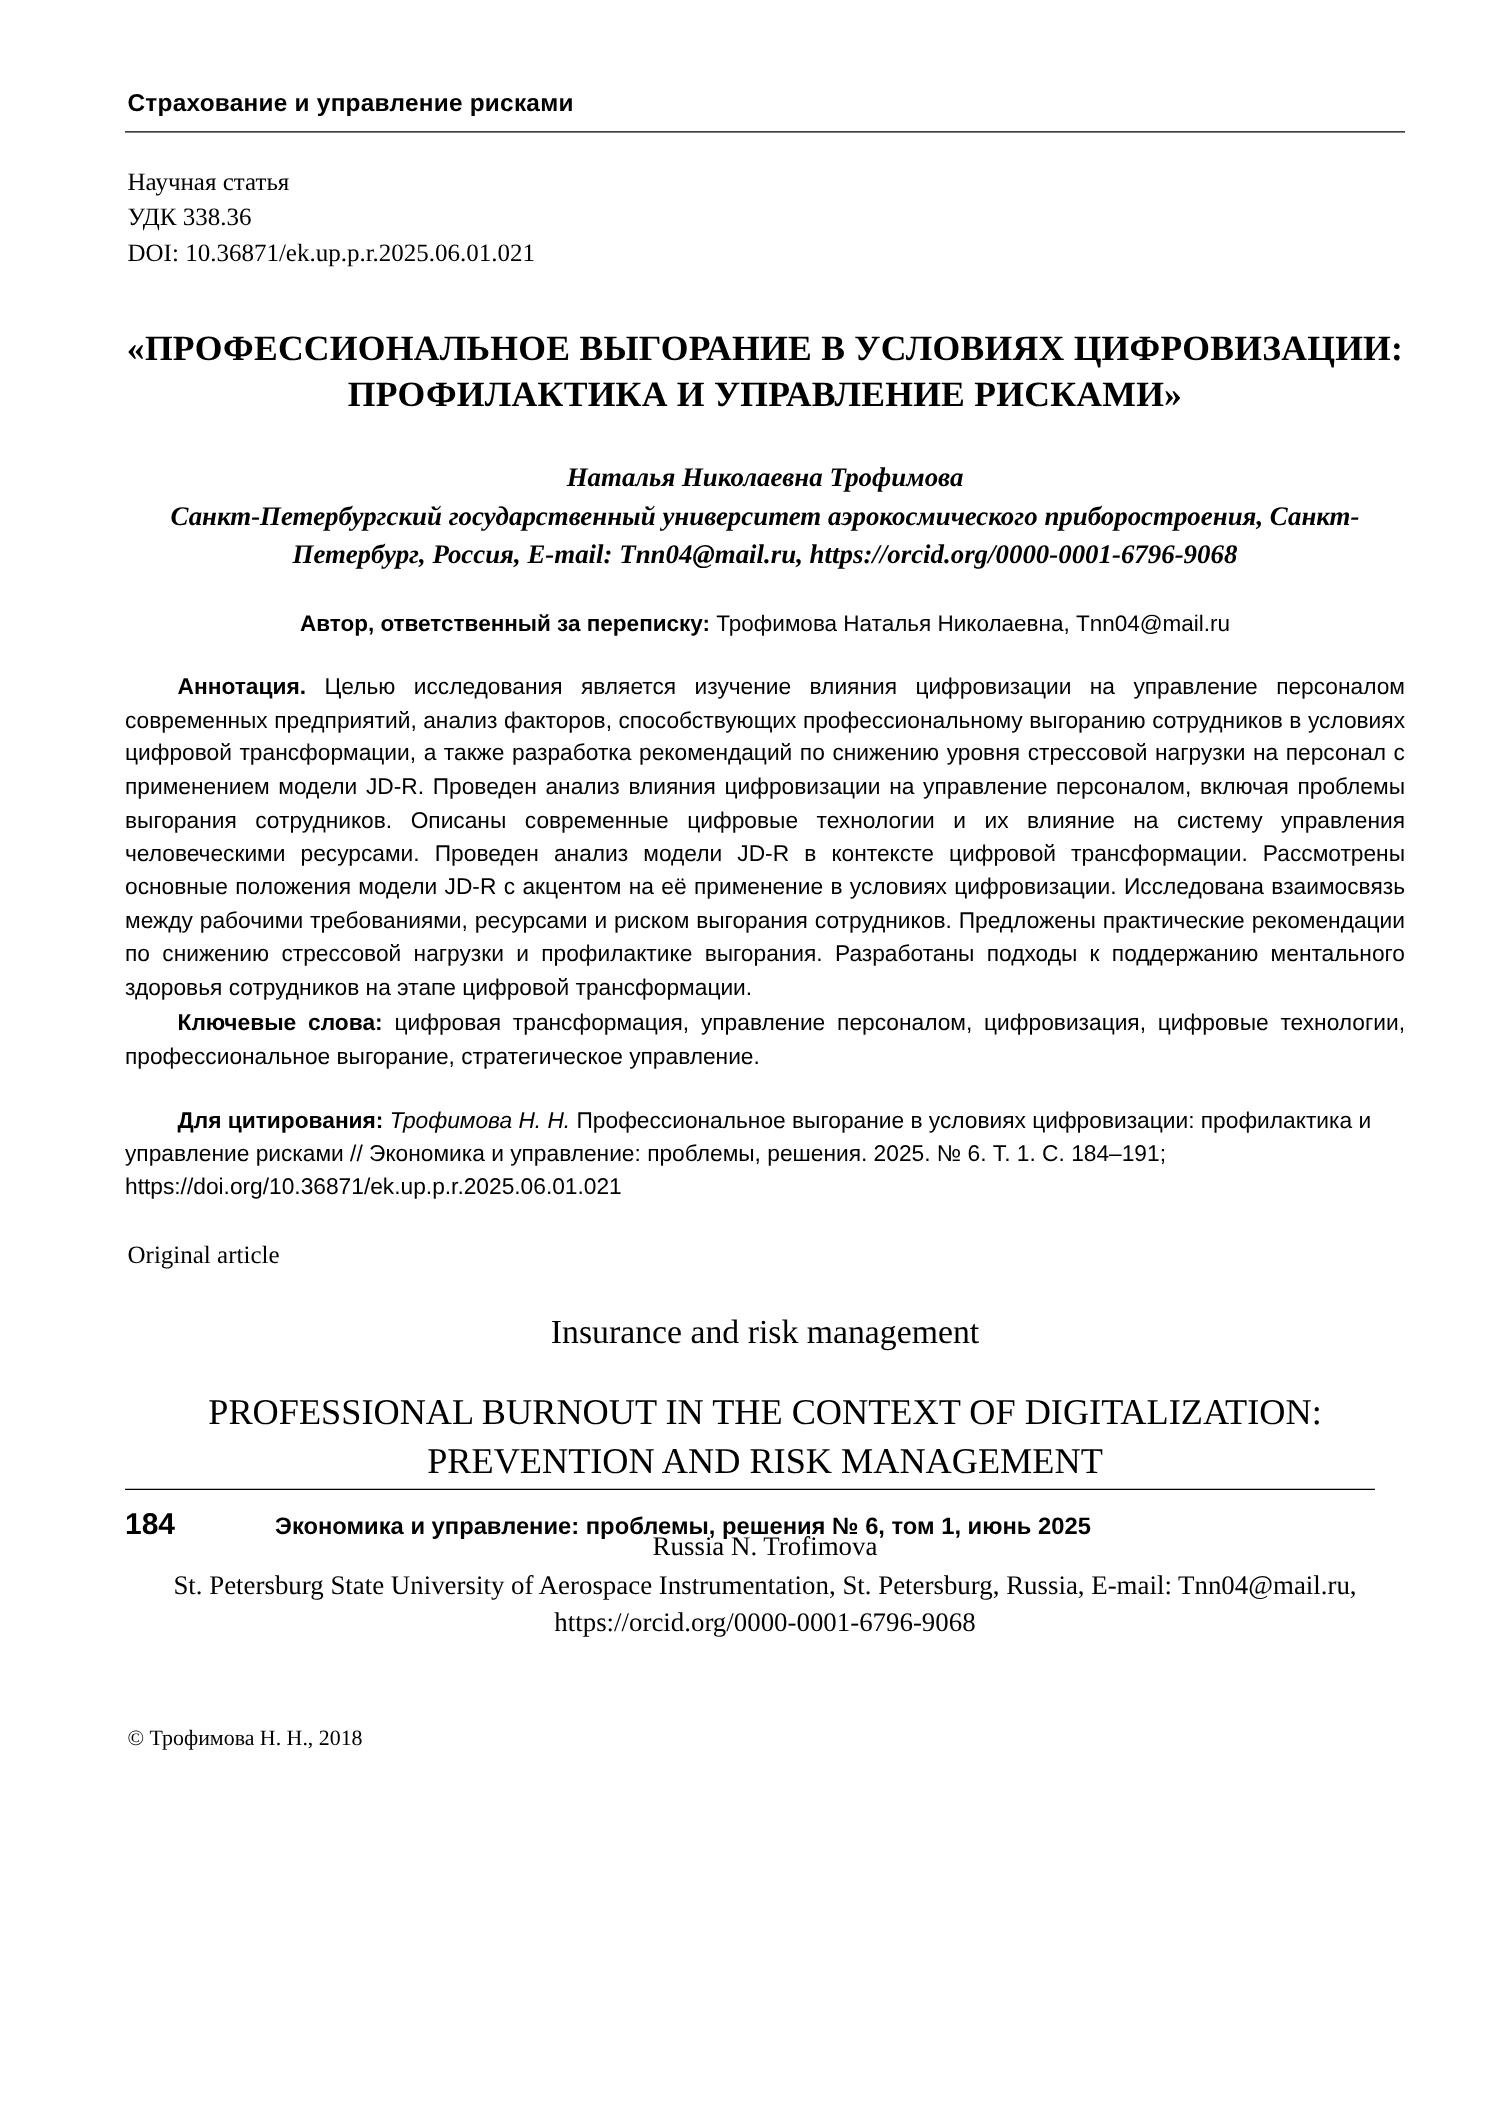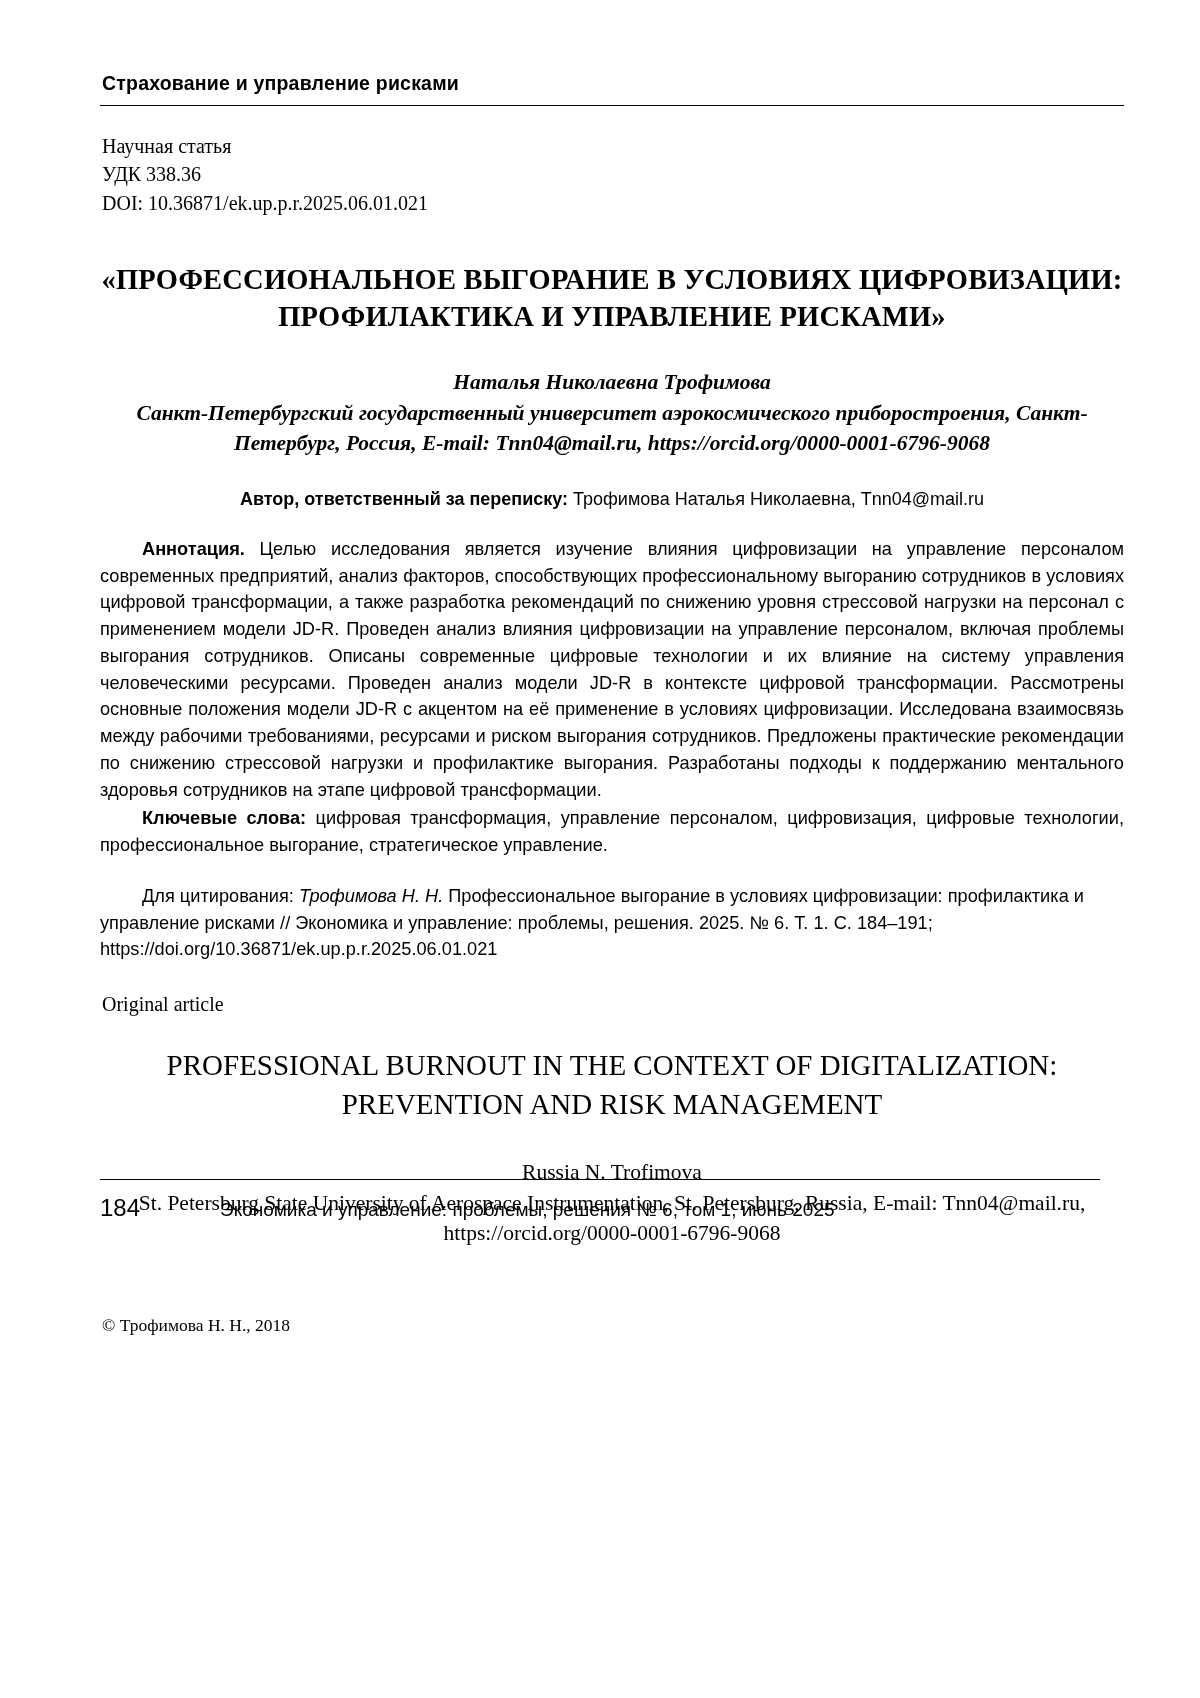--- a/index.html
+++ b/index.html
@@ -101,21 +101,21 @@
   .keywords b { font-weight: bold; }
 
   .citation {
     font-family: "Liberation Sans", sans-serif;
     font-size: 18.2px;
     line-height: 1.47;
     text-align: left;
     margin-top: 24px;
     text-indent: 42px;
   }
-  .citation b { font-weight: normal; margin-top: 33px; }
+  .citation b { font-weight: bold; margin-top: 33px; }
   .citation i { font-style: italic; }
 
   
   .original-article {
     font-family: "Liberation Serif", serif;
     font-size: 20px;
     margin-top: 30px;
     padding-left: 2px;
   }
   .journal-en {
@@ -151,21 +151,22 @@
     font-size: 17.5px;
     margin-top: 66px;
     padding-left: 2px;
   }
 
   
   .footer {
     position: absolute;
     left: 100px;
     right: 100px;
-    bottom: 84px;
+    bottom: 72px;
+    font-weight: bold;
   }
   .footer .rule-bottom {
     border: 0;
     border-top: 1.5px solid #000;
     margin: 0 0 14px 0;
   }
   .footer-row {
     display: flex;
     align-items: baseline;
   }
@@ -219,20 +220,21 @@
   </div>
 
   <div class="citation">
     <b>Для цитирования:</b>
     <i>Трофимова Н. Н.</i>
     <span>Профессиональное выгорание в условиях цифровизации: профилактика и управление рисками // Экономика и управление: проблемы, решения. 2025. № 6. Т. 1. С. 184–191; https://doi.org/10.36871/ek.up.p.r.2025.06.01.021</span>
   </div>
 
   <div class="original-article">Original article</div>
 
+  <div class="journal-en">Insurance and risk management</div>
 
   <div class="title-en">PROFESSIONAL BURNOUT IN THE CONTEXT OF DIGITALIZATION: PREVENTION AND RISK MANAGEMENT</div>
 
   <div class="authors-en">
     <div>Russia N. Trofimova</div>
     <div>St. Petersburg State University of Aerospace Instrumentation, St. Petersburg, Russia, E-mail: Tnn04@mail.ru, https://orcid.org/0000-0001-6796-9068</div>
   </div>
 
 
   <div class="copyright">© Трофимова Н. Н., 2018</div>

